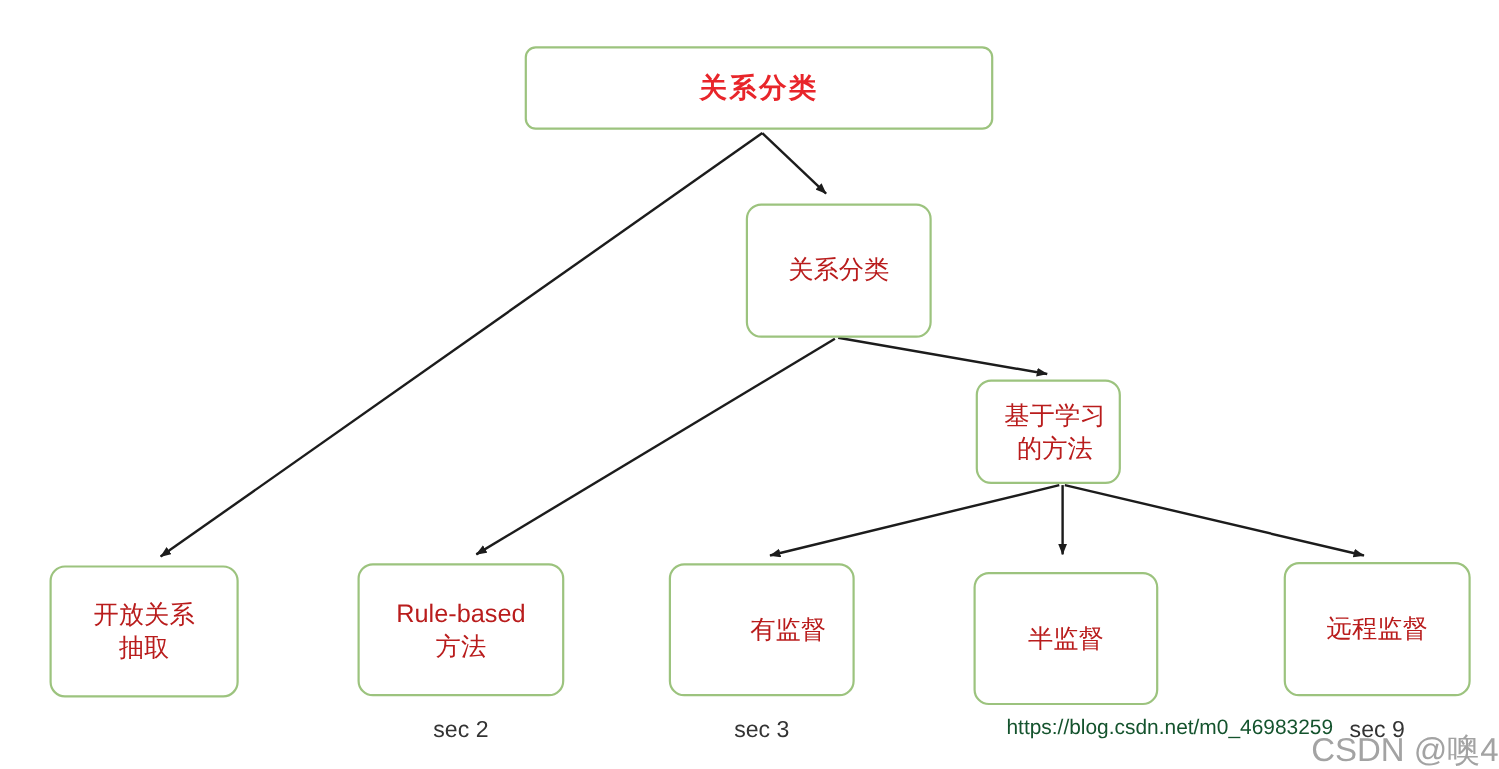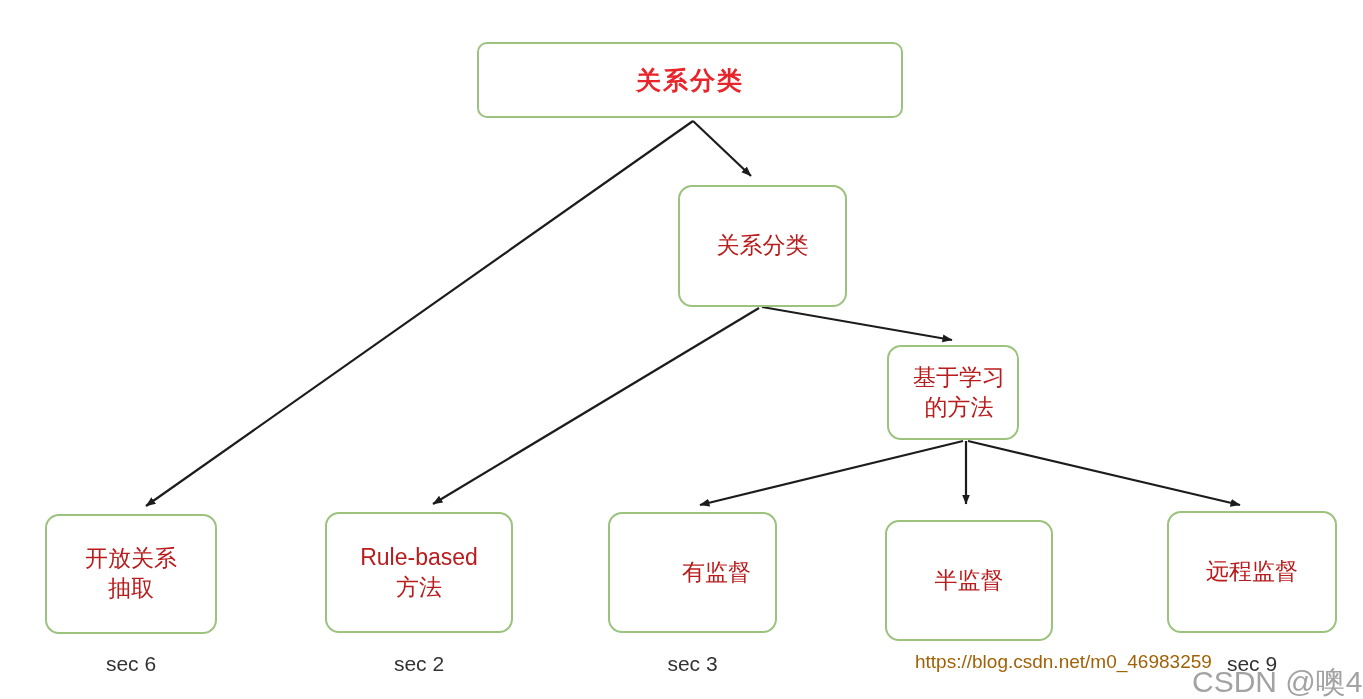--- a/index.html
+++ b/index.html
@@ -43,21 +43,21 @@
     font-size:21px;color:#333333;
     z-index:2;
   }
   .sec.s6{left:45px;top:652px;width:172px;}
   .sec.s2{left:325px;top:652px;width:188px;}
   .sec.s3{left:608px;top:652px;width:169px;}
   .sec.s4{left:885px;top:652px;width:168px;}
   .sec.s5{left:1167px;top:652px;width:170px;}
   .wm-url{
     position:absolute;left:915px;top:651px;
-    font-size:19px;color:#a16207;
+    font-size:19px;color:#14532d;
     z-index:1;white-space:nowrap;text-align:right;
   }
   .wm-credit{
     position:absolute;left:1192px;top:662px;
     font-size:30px;color:#a3a3a3;
     z-index:3;white-space:nowrap;
   }
 </style>
 </head>
 <body>
@@ -93,21 +93,20 @@
 
   <div class="node rule">Rule-based
 方法</div>
 
   <div class="node supervised">有监督</div>
 
   <div class="node semi">半监督</div>
 
   <div class="node distant">远程监督</div>
 
-  <div class="sec s6">sec 6</div>
   <div class="sec s2">sec 2</div>
   <div class="sec s3">sec 3</div>
   <div class="sec s5">sec 9</div>
 
   <div class="wm-url">https://blog.csdn.net/m0_46983259</div>
   <div class="wm-credit">CSDN @噢4u</div>
 
 </div>
 
 </body></html>

